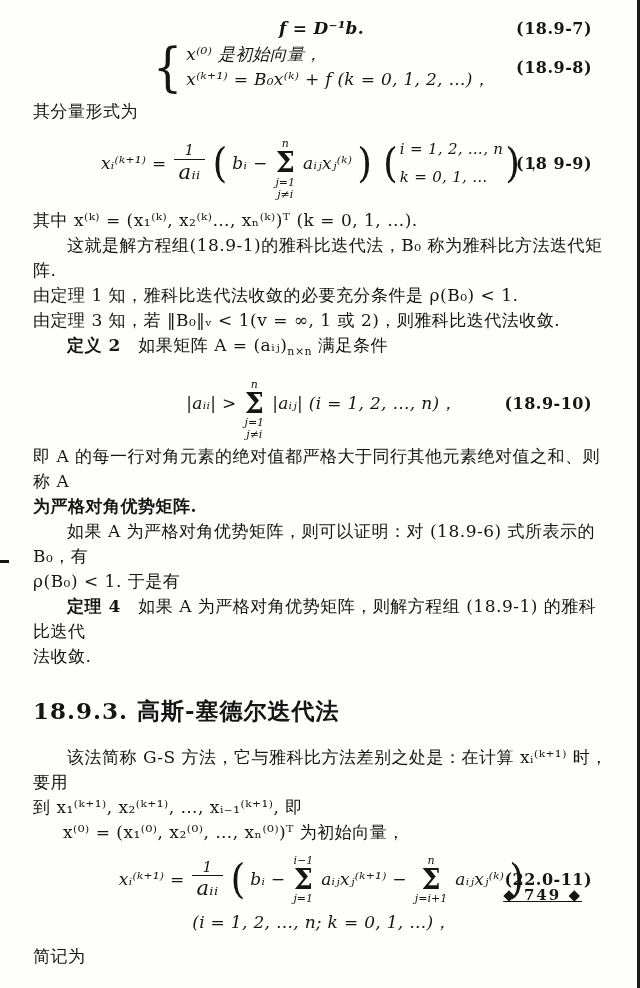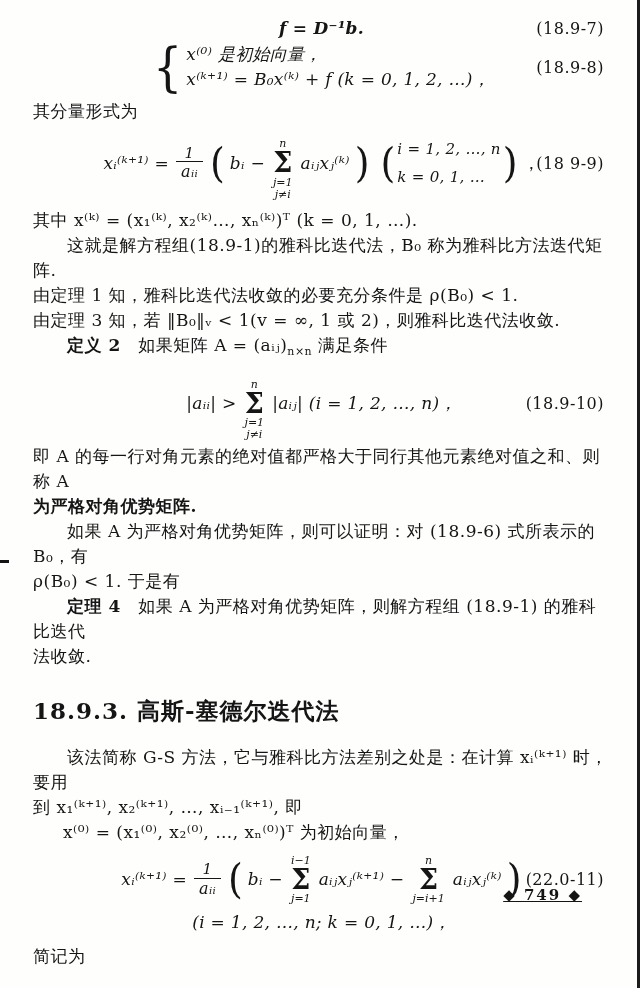--- a/index.html
+++ b/index.html
@@ -7,28 +7,28 @@
     position:relative;width:640px;height:988px;margin:0 auto;
     background:#fefefd;color:#151515;
     font-family:"DejaVu Serif","Liberation Serif",serif;
     box-sizing:border-box;padding:14px 30px 0 33px;overflow:hidden;
   }
   .para{font-size:17px;line-height:25px;margin:0;letter-spacing:.5px;}
   .indent{text-indent:34px;}
   .bold{font-weight:bold;}
   .m{font-style:italic;font-family:"DejaVu Serif",serif;letter-spacing:.3px;}
   .eqrow{position:relative;display:flex;justify-content:center;align-items:center;gap:5px;font-size:17px;}
-  .eqtag{position:absolute;right:6px;top:50%;transform:translateY(-50%);
-         font-style:normal;font-weight:normal;font-size:16px;letter-spacing:.5px;}
+  .eqtag{position:absolute;right:18px;top:50%;transform:translateY(-50%);
+         font-style:normal;font-weight:bold;font-size:16px;letter-spacing:.5px;}
   .cases{display:flex;align-items:center;gap:4px;}
   .brace{font-size:46px;line-height:1;transform:scaleY(1.12);font-weight:normal;}
   .case-lines{display:flex;flex-direction:column;gap:3px;font-size:17px;line-height:22px;}
   .frac{display:inline-flex;flex-direction:column;align-items:center;line-height:1.1;margin:0 2px;}
   .fnum{font-size:15px;padding:0 5px;}
-  .fden{font-size:16px;border-top:1.5px solid #151515;padding:1px 5px 0;text-align:right;}
+  .fden{font-size:21px;border-top:1.5px solid #151515;padding:1px 5px 0;text-align:right;}
   .sum{display:inline-flex;flex-direction:column;align-items:center;line-height:1;margin:0 3px;}
   .sum.deep{margin-bottom:-16px;position:relative;top:-2px;}
   .sum .up{font-size:11px;font-style:italic;margin-bottom:1px;}
   .sigma{font-size:27px;line-height:.95;font-style:normal;font-weight:bold;}
   .sum .lo{font-size:11px;font-style:italic;margin-top:1px;}
   .bigp{font-size:38px;line-height:1;transform:scaleY(1.08);font-style:normal;font-weight:normal;}
   .condstack{display:inline-flex;align-items:center;margin-left:6px;}
   .condlines{display:inline-flex;flex-direction:column;gap:10px;font-size:15px;line-height:18px;padding:0 2px;}
   .heading{font-size:23px;font-weight:bold;letter-spacing:1px;margin:0;}
   .footer{position:absolute;right:58px;top:886px;font-size:15px;font-weight:bold;letter-spacing:2px;text-decoration:underline;}

